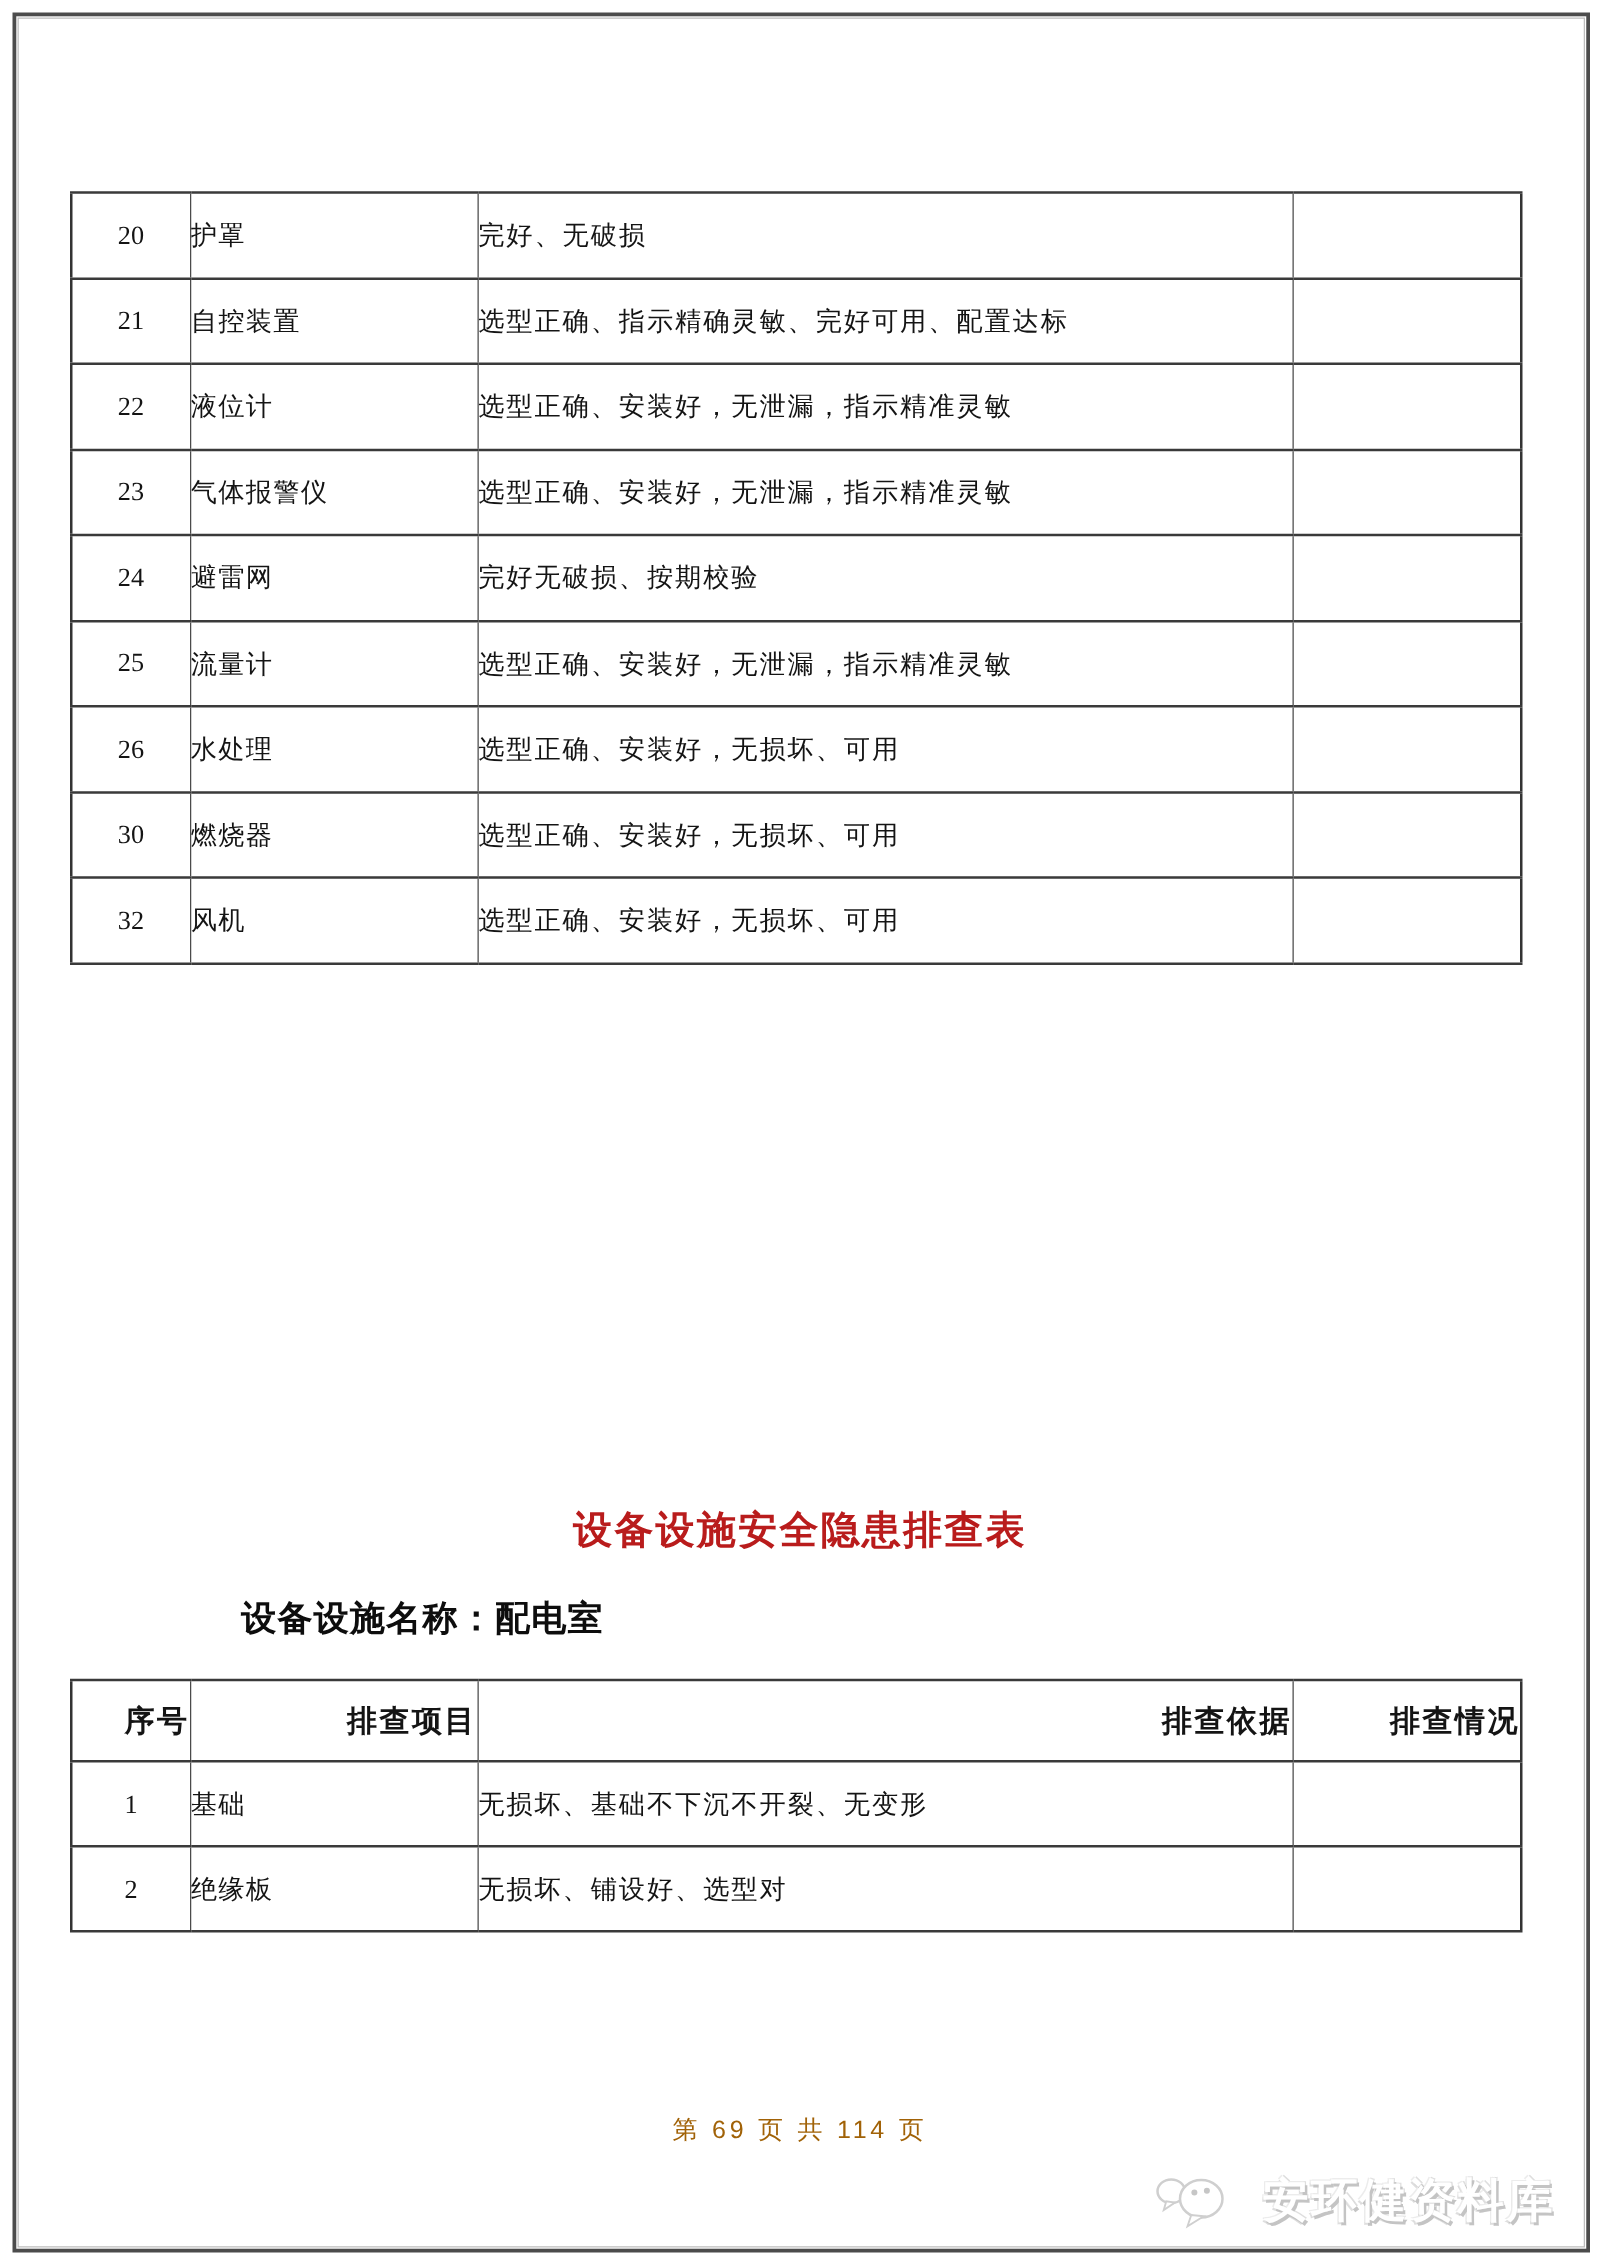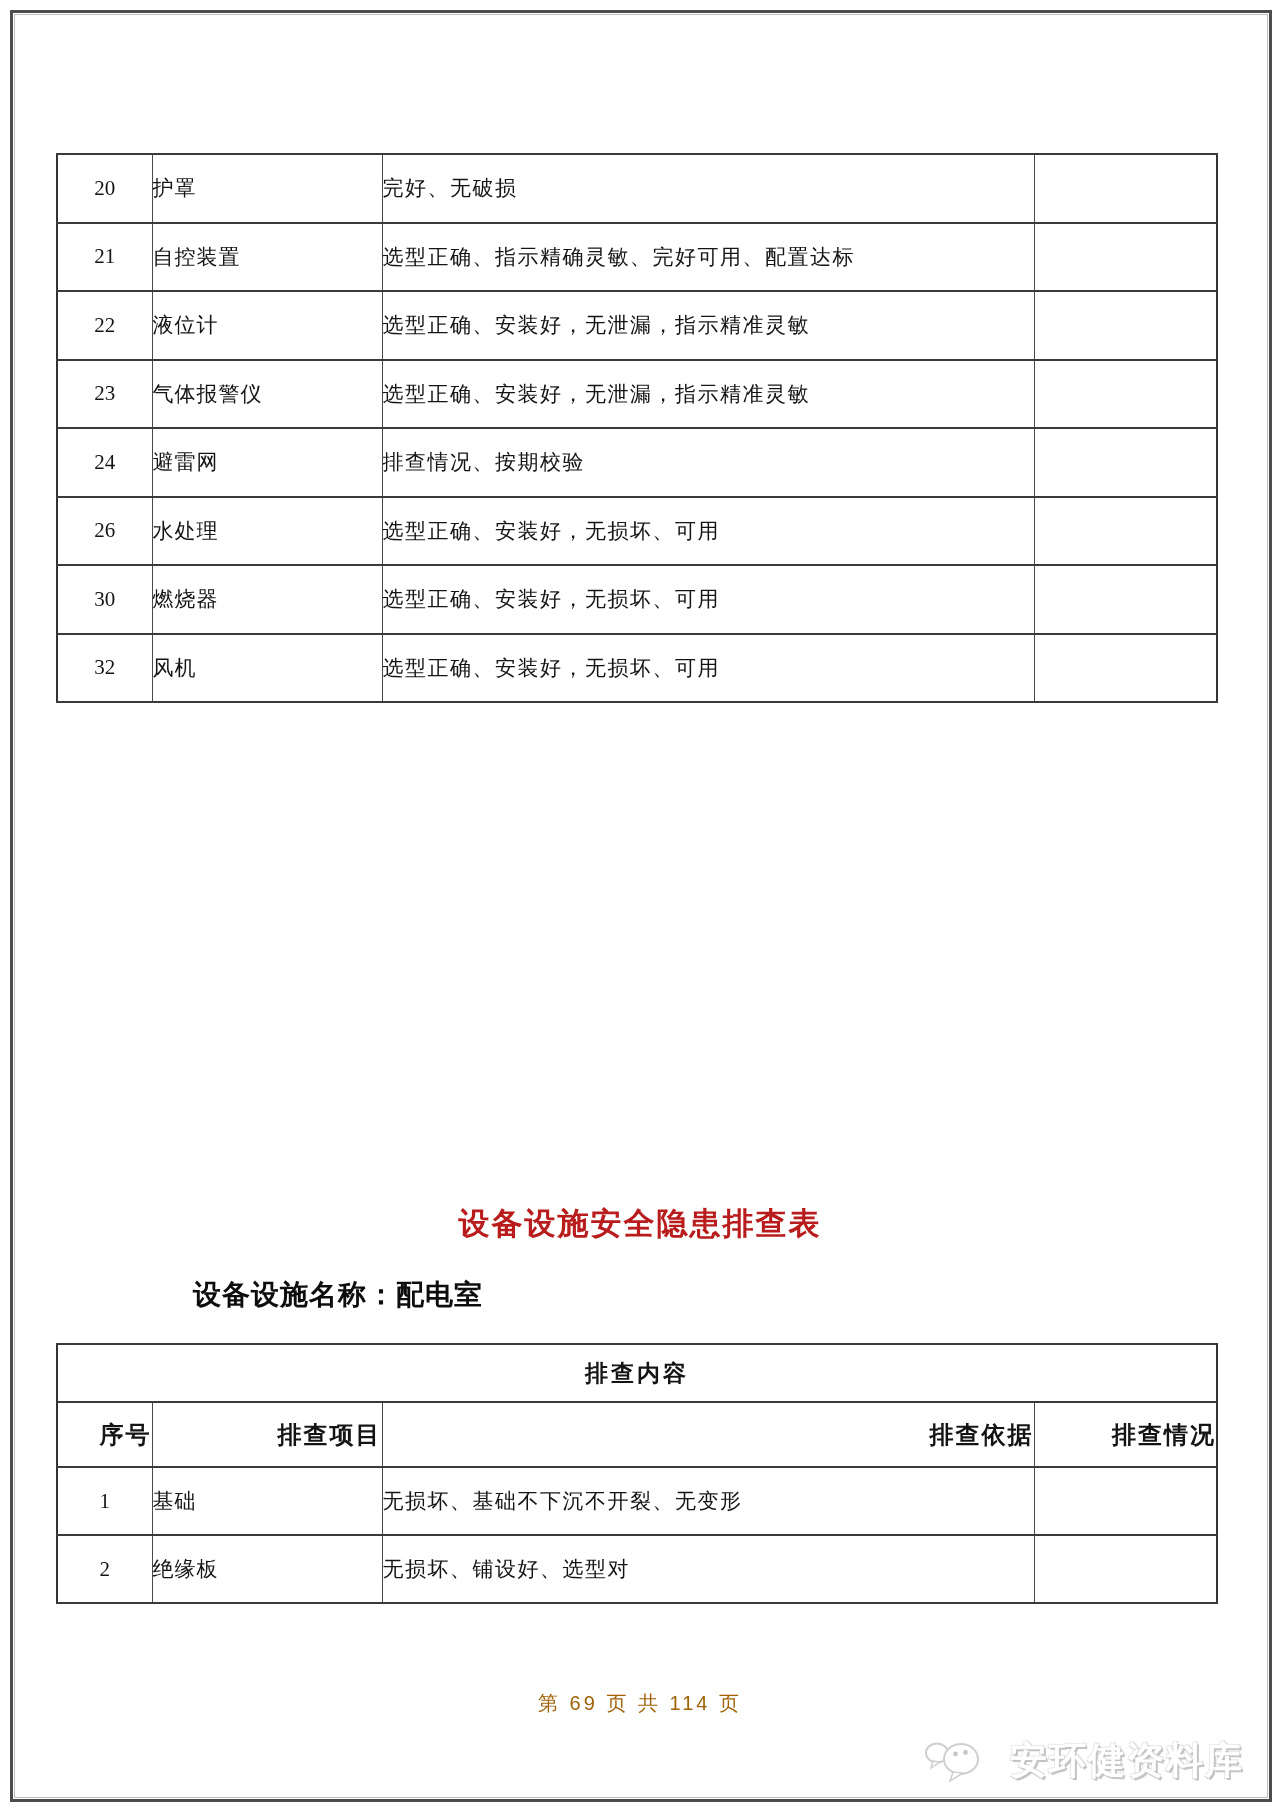--- a/index.html
+++ b/index.html
@@ -151,21 +151,27 @@
     </tr>
     <tr>
       <td class="cell-no">23</td>
       <td class="cell-item">气体报警仪</td>
       <td class="cell-basis">选型正确、安装好，无泄漏，指示精准灵敏</td>
       <td class="cell-status"></td>
     </tr>
     <tr>
       <td class="cell-no">24</td>
       <td class="cell-item">避雷网</td>
-      <td class="cell-basis">排查情况、按期校验</td>
+      <td class="cell-basis">完好无破损、按期校验</td>
+      <td class="cell-status"></td>
+    </tr>
+    <tr>
+      <td class="cell-no">25</td>
+      <td class="cell-item">流量计</td>
+      <td class="cell-basis">选型正确、安装好，无泄漏，指示精准灵敏</td>
       <td class="cell-status"></td>
     </tr>
     <tr>
       <td class="cell-no">26</td>
       <td class="cell-item">水处理</td>
       <td class="cell-basis">选型正确、安装好，无损坏、可用</td>
       <td class="cell-status"></td>
     </tr>
     <tr>
       <td class="cell-no">30</td>
@@ -186,23 +192,20 @@
 <div class="doc-subtitle">设备设施名称：配电室</div>
 
 <table class="tbl tbl-bottom">
   <colgroup>
     <col style="width:95px">
       <col style="width:230px">
       <col style="width:652px">
       <col style="width:183px">
   </colgroup>
   <tbody>
-    <tr>
-      <td colspan="4" class="span-head">排查内容</td>
-    </tr>
     <tr class="colhead">
       <td>序号</td>
       <td>排查项目</td>
       <td>排查依据</td>
       <td>排查情况</td>
     </tr>
     <tr class="datarow">
       <td class="cell-no">1</td>
       <td class="cell-item">基础</td>
       <td class="cell-basis">无损坏、基础不下沉不开裂、无变形</td>

